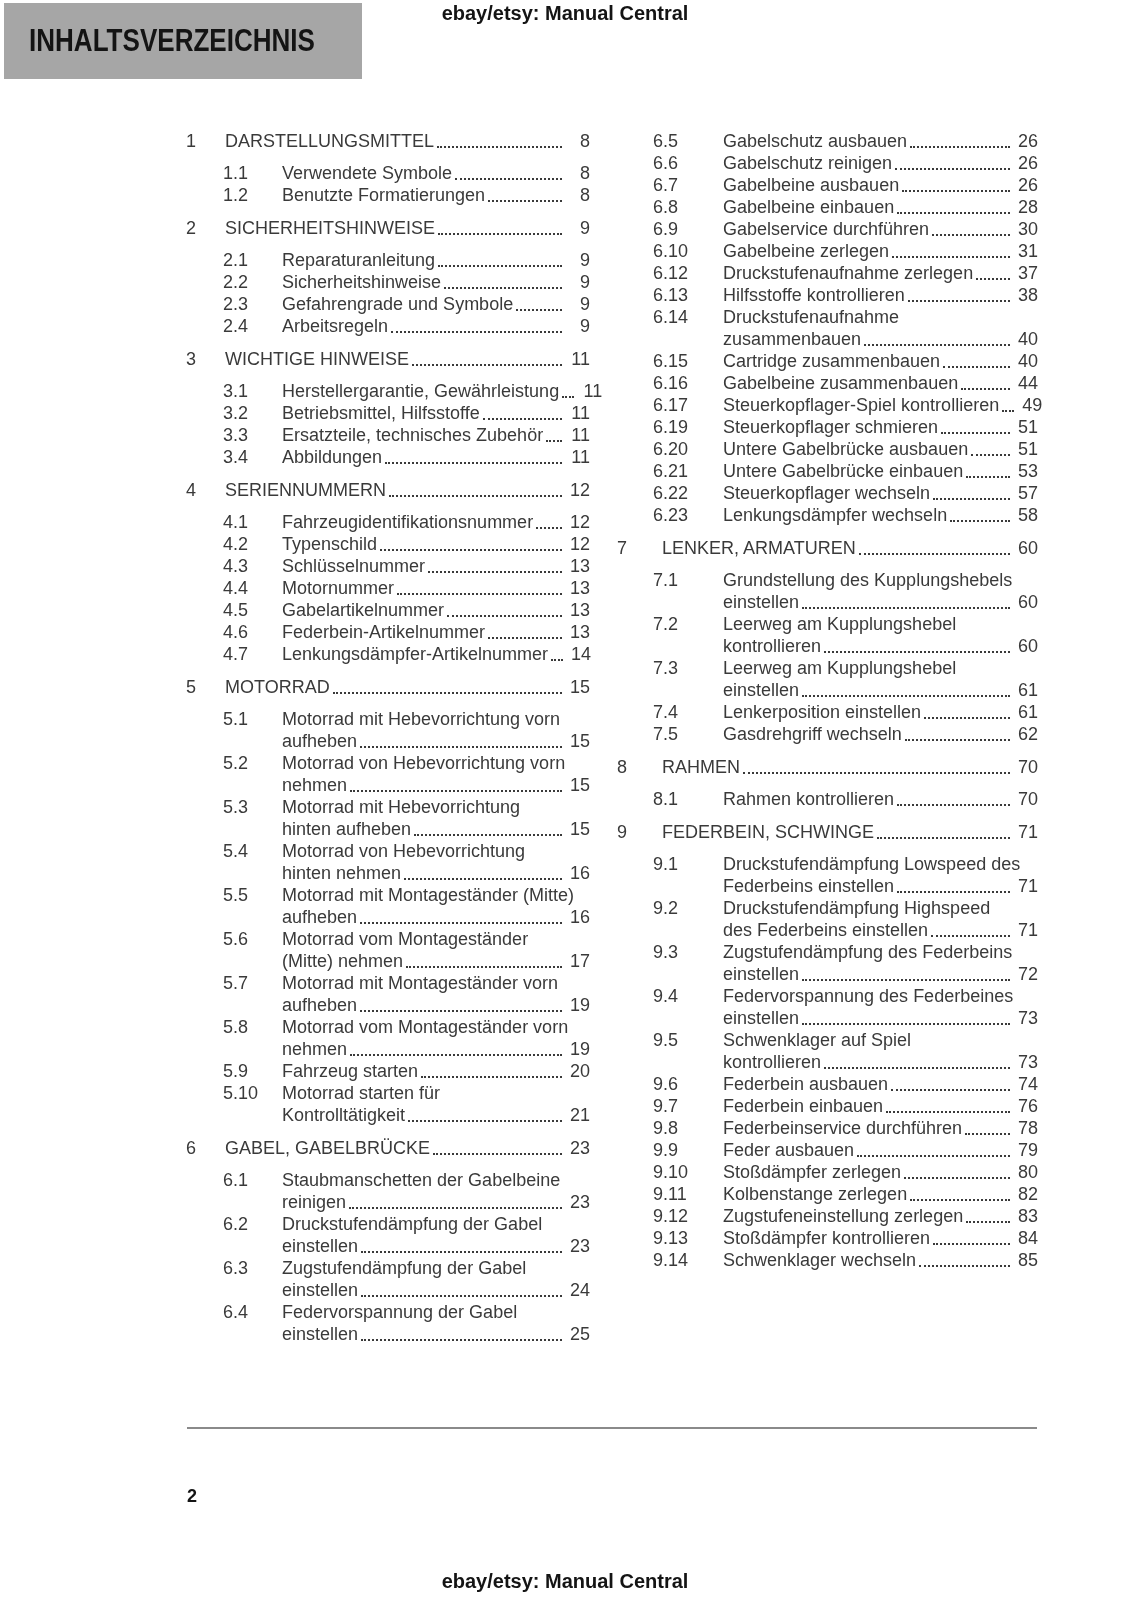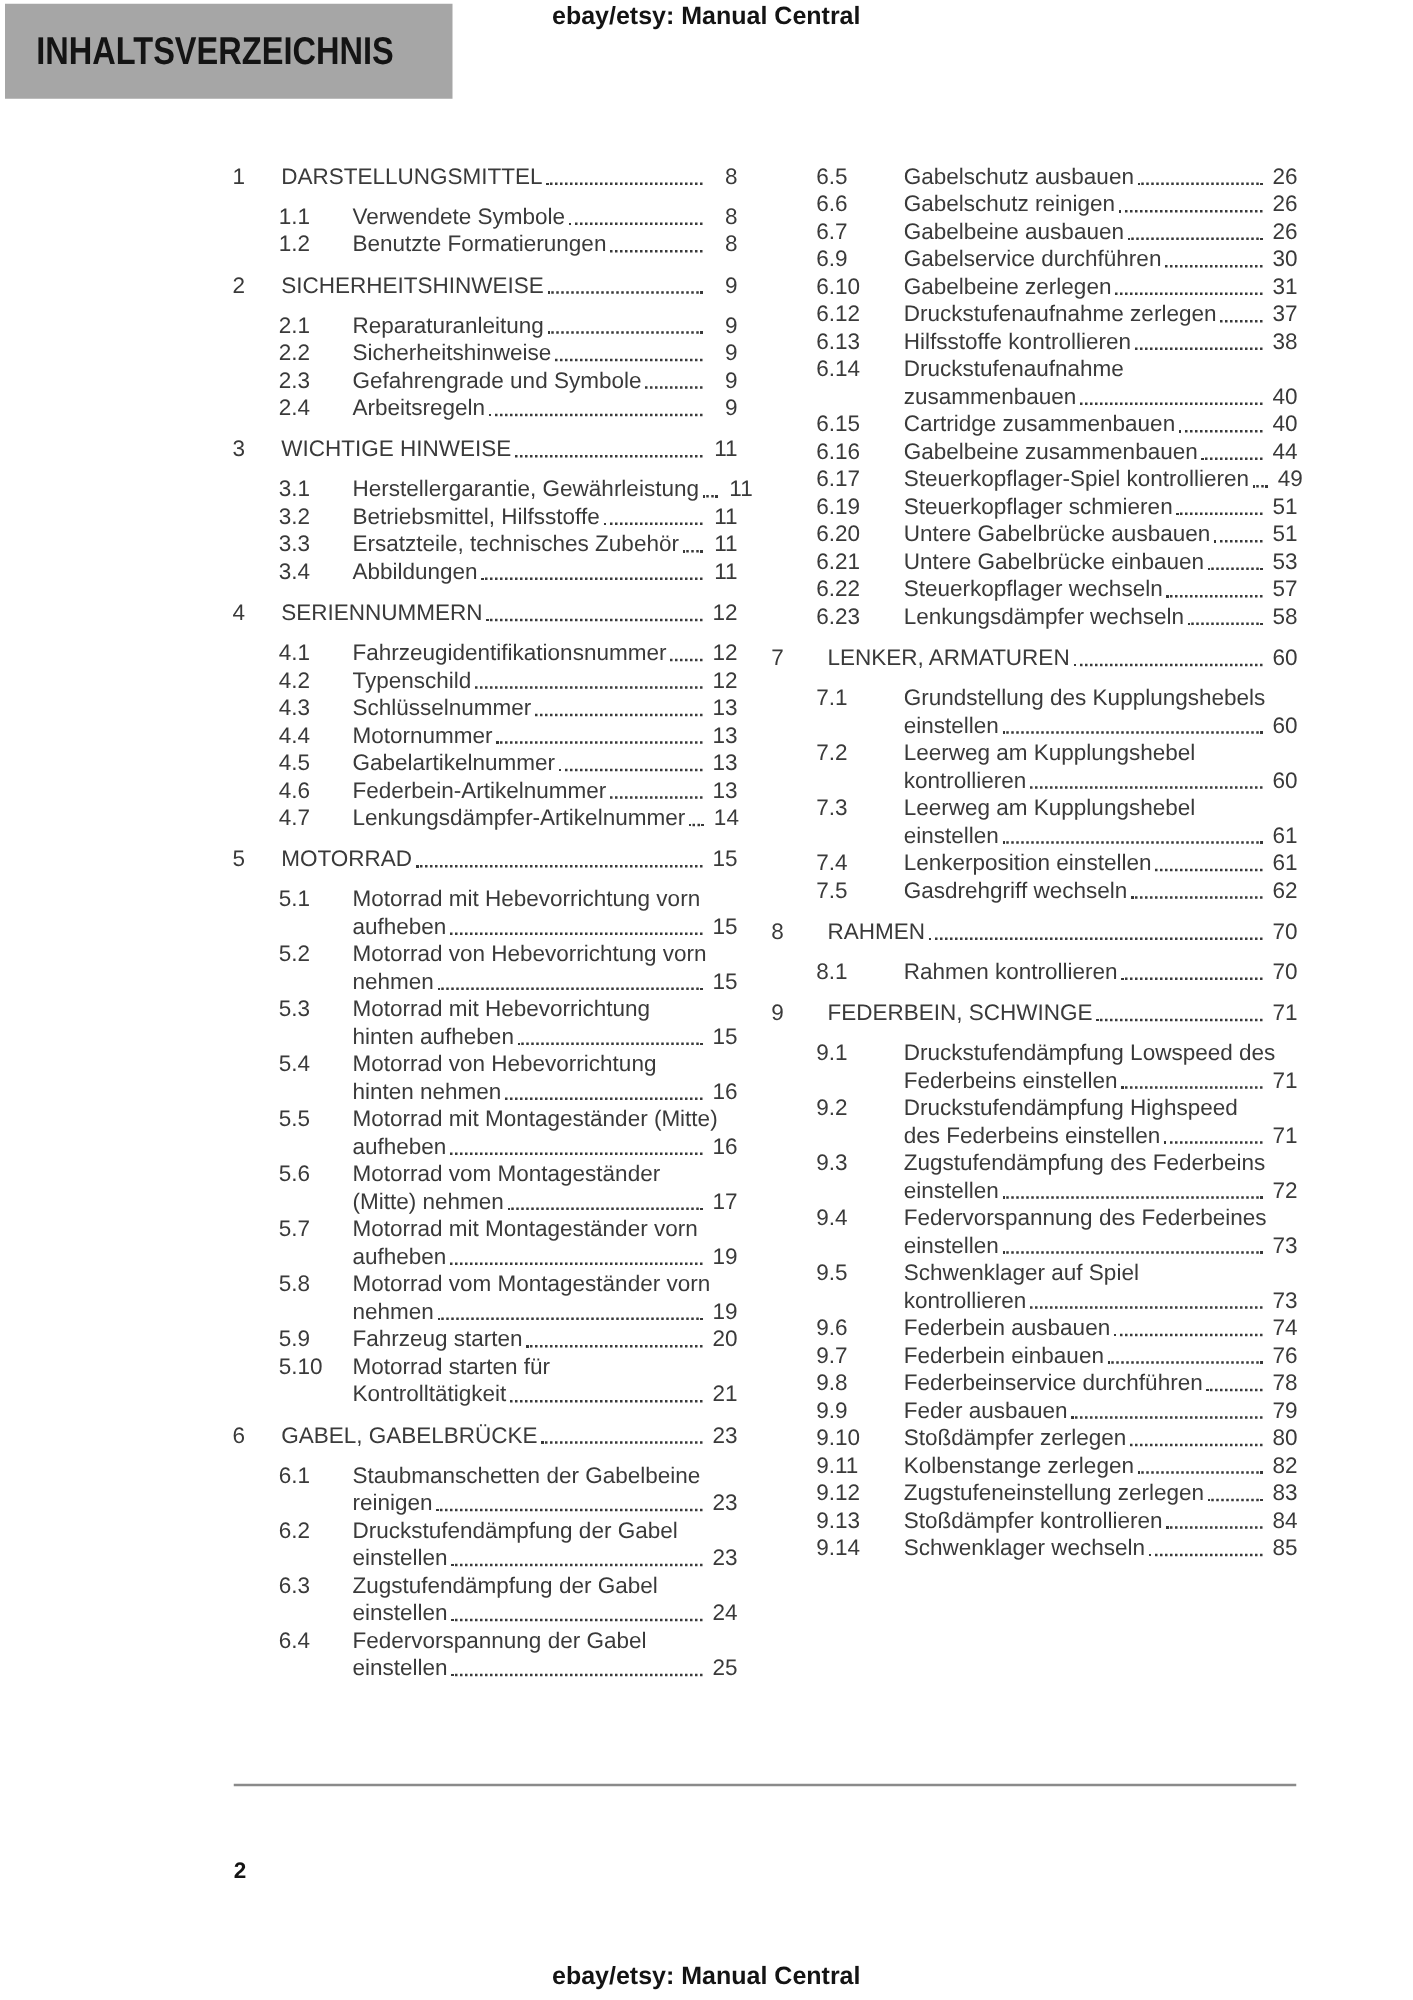--- a/index.html
+++ b/index.html
@@ -489,20 +489,30 @@
         <span class="num">6.7</span>
         <div class="body">
           <div class="last">
             <span class="txt">Gabelbeine ausbauen</span>
             <span class="lead"></span>
             <span class="pg">26</span>
           </div>
         </div>
       </div>
       <div class="entry level2">
+        <span class="num">6.8</span>
+        <div class="body">
+          <div class="last">
+            <span class="txt">Gabelbeine einbauen</span>
+            <span class="lead"></span>
+            <span class="pg">28</span>
+          </div>
+        </div>
+      </div>
+      <div class="entry level2">
         <span class="num">6.9</span>
         <div class="body">
           <div class="last">
             <span class="txt">Gabelservice durchführen</span>
             <span class="lead"></span>
             <span class="pg">30</span>
           </div>
         </div>
       </div>
       <div class="entry level2">

